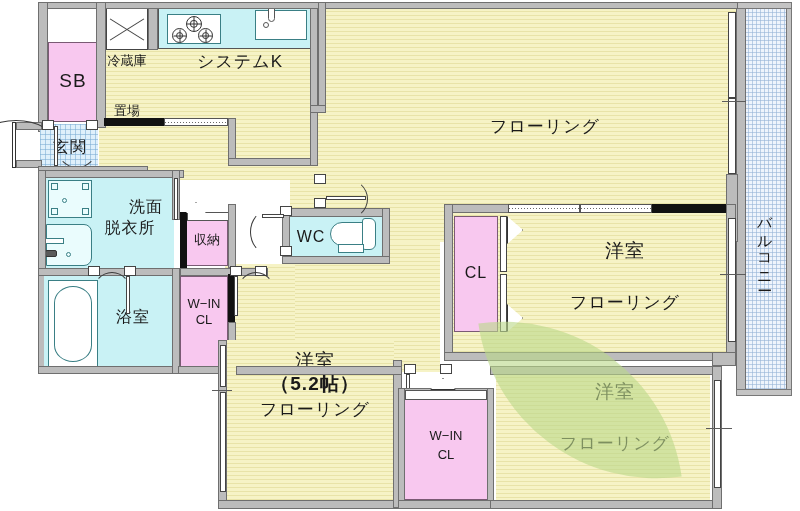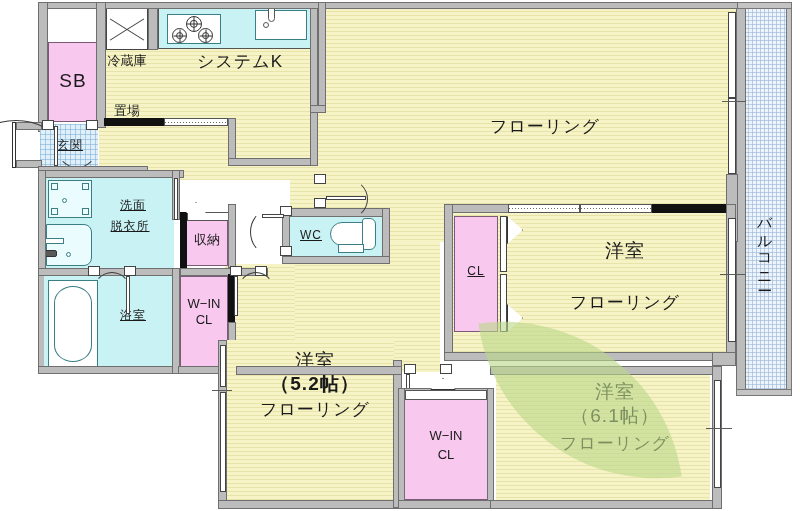--- a/index.html
+++ b/index.html
@@ -69,21 +69,21 @@
   
   .lbl{
     position:absolute;color:#1a1a1a;text-align:center;
     font-family:"Liberation Sans","DejaVu Sans",sans-serif;
     line-height:1.18;white-space:nowrap;pointer-events:none;
   }
   .lbl.room{font-size:19px;letter-spacing:1px;}
   .lbl.sub{font-size:17px;letter-spacing:1px;}
   .lbl.sml{font-size:13px;letter-spacing:0px;}
   .lbl.big{font-size:22px;letter-spacing:2px;}
-  .lbl.lat{font-size:12px;letter-spacing:1px;text-decoration:underline;}
+  .lbl.lat{font-size:16px;letter-spacing:1px;}
   .vert{
     writing-mode:vertical-rl;text-orientation:upright;
     font-size:15px;letter-spacing:2px;
   }
 
   
   .fix{border:1px solid #3a7f85;background:#eafcfd;}
   .fixwhite{border:1px solid #3a7f85;background:#ffffff;}
   .stove{border:1px solid #3a7f85;background:#ffffff;}
   .burner{
@@ -208,21 +208,21 @@
   <div class="abs wall" style="left:310px;top:8px;width:8px;height:158px;"></div>
   <div class="abs wall" style="left:318px;top:2px;width:8px;height:110px;"></div>
   <div class="abs wall" style="left:310px;top:105px;width:16px;height:8px;"></div>
 
   <div class="abs sash" style="left:728px;top:12px;width:8px;height:86px;"></div>
   <div class="abs sash" style="left:728px;top:98px;width:8px;height:76px;"></div>
   <div class="abs hairline" style="left:722px;top:101px;width:24px;height:1px;"></div>
   <div class="abs wall" style="left:726px;top:174px;width:12px;height:68px;"></div>
 
   <div class="abs tile" style="left:44px;top:176px;width:130px;height:94px;"></div>
-  <div class="lbl lat" style="left:98px;top:198px;width:70px;">洗面</div>
+  <div class="lbl lat" style="left:111px;top:198px;width:70px;">洗面</div>
   <div class="lbl lat" style="left:92px;top:219px;width:76px;">脱衣所</div>
 
   <div class="abs fix" style="left:48px;top:180px;width:44px;height:38px;">
     <div class="abs" style="left:2px;top:2px;width:7px;height:7px;border:1px solid #3a7f85;"></div>
     <div class="abs" style="right:2px;top:2px;width:7px;height:7px;border:1px solid #3a7f85;"></div>
     <div class="abs" style="left:2px;bottom:2px;width:7px;height:7px;border:1px solid #3a7f85;"></div>
     <div class="abs" style="right:2px;bottom:2px;width:7px;height:7px;border:1px solid #3a7f85;"></div>
     <div class="abs" style="left:13px;top:17px;width:5px;height:5px;border:1px solid #3a7f85;border-radius:50%;"></div>
   </div>
 
@@ -339,21 +339,20 @@
   <div class="lbl sml" style="left:404px;top:447px;width:84px;">CL</div>
   <div class="abs wall" style="left:398px;top:388px;width:96px;height:9px;"></div>
   <div class="abs wall" style="left:398px;top:388px;width:7px;height:120px;"></div>
   <div class="abs wall" style="left:487px;top:388px;width:7px;height:120px;"></div>
   <div class="abs wall" style="left:398px;top:500px;width:96px;height:9px;"></div>
   <div class="abs win" style="left:405px;top:390px;width:82px;height:10px;"></div>
   <div class="abs" style="left:430px;top:378px;width:26px;height:12px;background:#fff;border:1px solid #333;clip-path:polygon(0 100%,50% 0,100% 100%);"></div>
 
   <div class="abs floor" style="left:496px;top:374px;width:214px;height:132px;"></div>
   <div class="lbl room" style="left:565px;top:381px;width:100px;">洋室</div>
-  <div class="lbl room" style="left:553px;top:405px;width:124px;">（6.1帖）</div>
   <div class="lbl sub" style="left:548px;top:434px;width:134px;">フローリング</div>
 
   <div class="abs wall" style="left:490px;top:366px;width:232px;height:9px;"></div>
   <div class="abs wall" style="left:490px;top:500px;width:232px;height:9px;"></div>
   <div class="abs wall" style="left:712px;top:366px;width:10px;height:143px;"></div>
   <div class="abs sash" style="left:714px;top:380px;width:7px;height:108px;"></div>
   <div class="abs hairline" style="left:706px;top:428px;width:26px;height:1px;"></div>
 
   <div class="abs wall" style="left:712px;top:352px;width:24px;height:14px;"></div>
 

